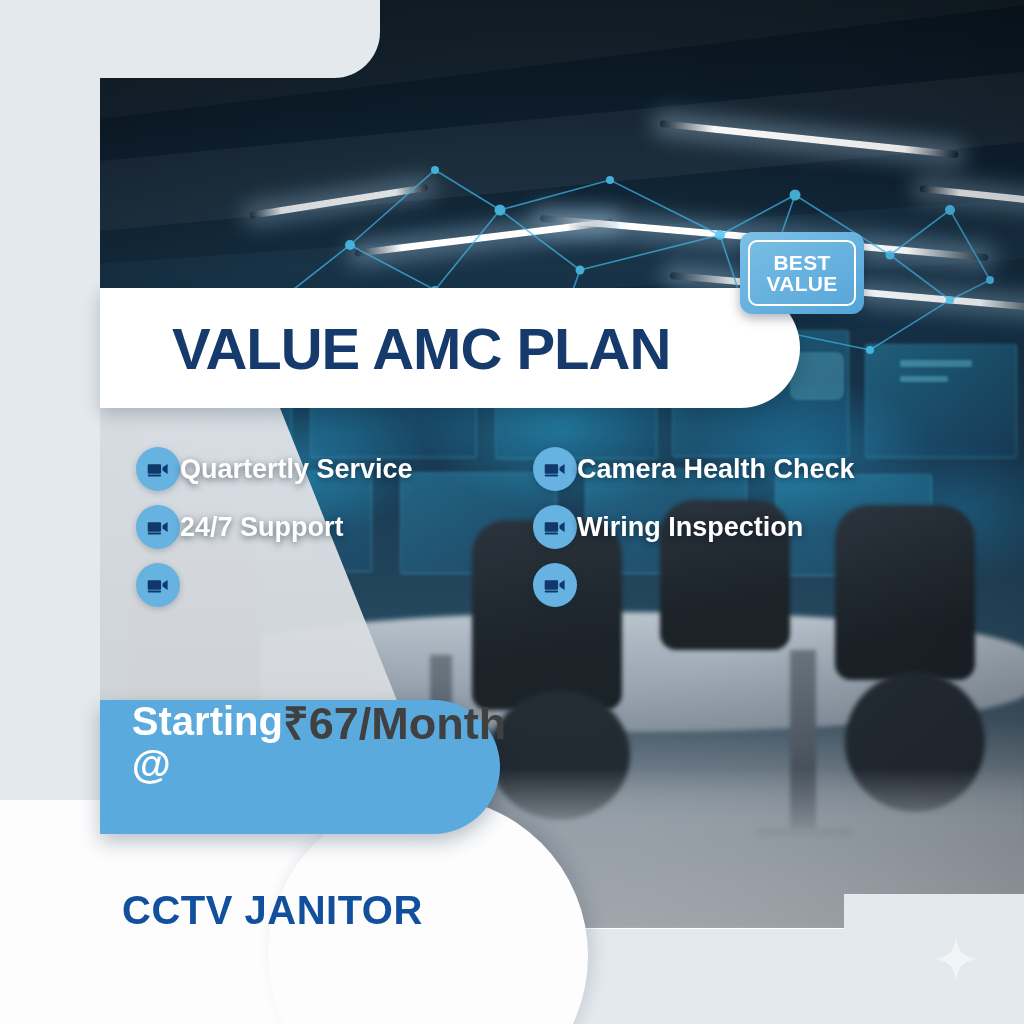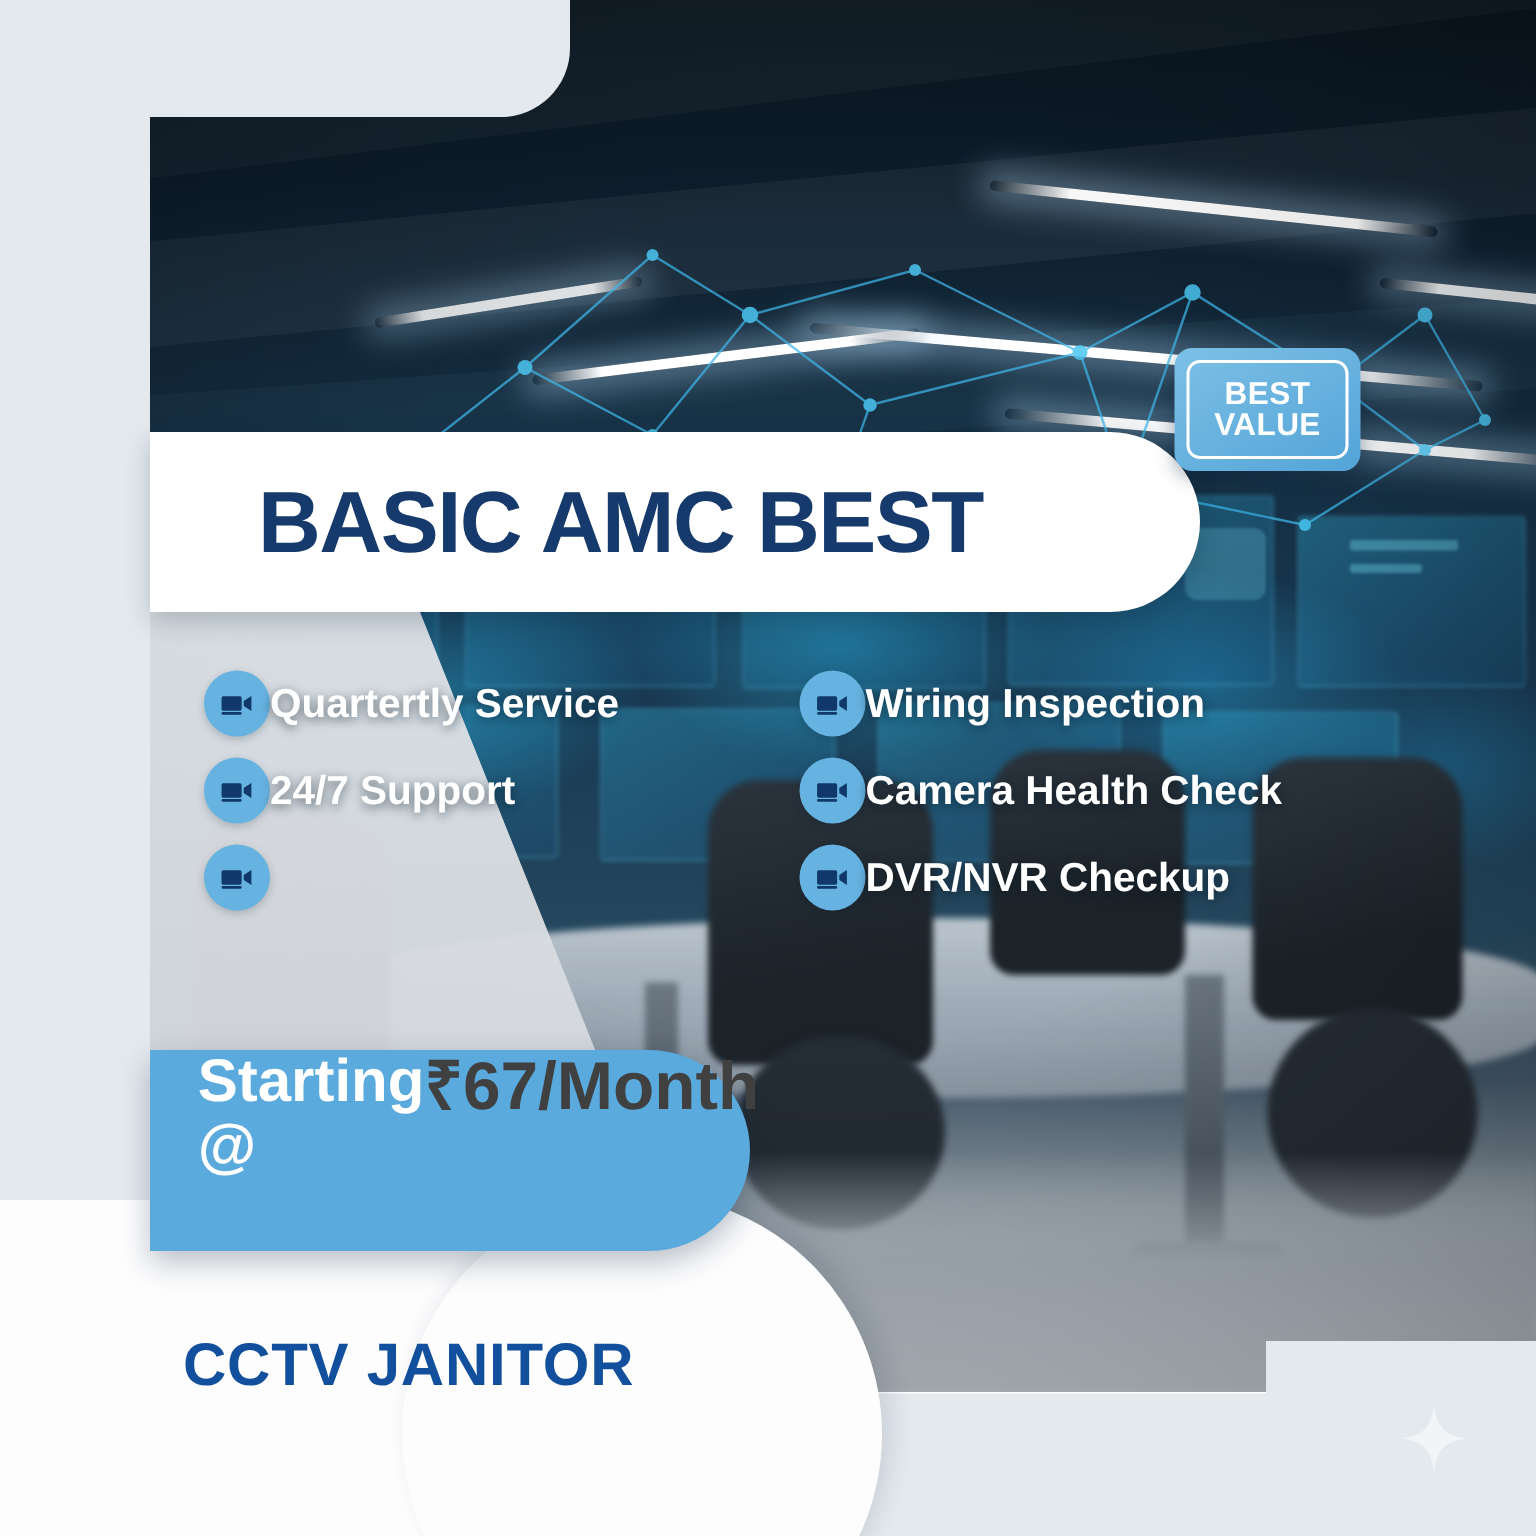--- a/index.html
+++ b/index.html
@@ -199,21 +199,21 @@
     font-size: 58px;
     font-weight: 700;
     letter-spacing: -1px;
     color: #163a6b;
     white-space: nowrap;
   }
 
   
   .badge {
     position: absolute;
-    left: 783px; top: 232px;
+    left: 740px; top: 232px;
     width: 124px; height: 82px;
     background: linear-gradient(150deg, #7cc0e6 0%, #54a4d8 100%);
     border-radius: 12px;
     box-shadow: 0 4px 12px rgba(5,25,45,0.35);
     display: flex;
     align-items: center;
     justify-content: center;
   }
   .badge-inner {
     width: 104px; height: 62px;
@@ -405,21 +405,21 @@
   <div class="plate-bottomleft-white"></div>
   <div class="blob-white"></div>
 
   <svg class="sparkle" viewBox="0 0 100 100">
     <path d="M50 2 C54 34 66 46 98 50 C66 54 54 66 50 98 C46 66 34 54 2 50 C34 46 46 34 50 2 Z" fill="#f4f7fa"></path>
   </svg>
 
   <div class="wedge"></div>
 
   <div class="title-card">
-    <div class="title-text">BASIC AMC BEST</div>
+    <div class="title-text">VALUE AMC PLAN</div>
   </div>
 
   <div class="badge">
     <div class="badge-inner">
       <span class="badge-line">BEST</span>
       <span class="badge-line">VALUE</span>
     </div>
   </div>
 
   <div class="features">
@@ -459,41 +459,40 @@
 
     <div class="feat-col right">
       <div class="feat-row">
         <span class="feat-icon">
           <svg viewBox="0 0 24 24" width="24" height="24">
               <path d="M2.8 7.2h11.2a1.1 1.1 0 0 1 1.1 1.1v7.4a1.1 1.1 0 0 1-1.1 1.1H2.8a1.1 1.1 0 0 1-1.1-1.1V8.3a1.1 1.1 0 0 1 1.1-1.1Z" fill="#10386b"></path>
               <path d="M16.5 10.4 21.6 7v10l-5.1-3.4Z" fill="#10386b"></path>
               <rect x="1.7" y="17.6" width="13.4" height="1.9" rx="0.9" fill="#10386b"></rect>
             </svg>
         </span>
+        <span class="feat-label">Camera Health Check</span>
+      </div>
+      <div class="feat-row">
+        <span class="feat-icon">
+          <svg viewBox="0 0 24 24" width="24" height="24">
+              <path d="M2.8 7.2h11.2a1.1 1.1 0 0 1 1.1 1.1v7.4a1.1 1.1 0 0 1-1.1 1.1H2.8a1.1 1.1 0 0 1-1.1-1.1V8.3a1.1 1.1 0 0 1 1.1-1.1Z" fill="#10386b"></path>
+              <path d="M16.5 10.4 21.6 7v10l-5.1-3.4Z" fill="#10386b"></path>
+              <rect x="1.7" y="17.6" width="13.4" height="1.9" rx="0.9" fill="#10386b"></rect>
+            </svg>
+        </span>
         <span class="feat-label">Wiring Inspection</span>
       </div>
       <div class="feat-row">
         <span class="feat-icon">
           <svg viewBox="0 0 24 24" width="24" height="24">
               <path d="M2.8 7.2h11.2a1.1 1.1 0 0 1 1.1 1.1v7.4a1.1 1.1 0 0 1-1.1 1.1H2.8a1.1 1.1 0 0 1-1.1-1.1V8.3a1.1 1.1 0 0 1 1.1-1.1Z" fill="#10386b"></path>
               <path d="M16.5 10.4 21.6 7v10l-5.1-3.4Z" fill="#10386b"></path>
               <rect x="1.7" y="17.6" width="13.4" height="1.9" rx="0.9" fill="#10386b"></rect>
             </svg>
         </span>
-        <span class="feat-label">Camera Health Check</span>
-      </div>
-      <div class="feat-row">
-        <span class="feat-icon">
-          <svg viewBox="0 0 24 24" width="24" height="24">
-              <path d="M2.8 7.2h11.2a1.1 1.1 0 0 1 1.1 1.1v7.4a1.1 1.1 0 0 1-1.1 1.1H2.8a1.1 1.1 0 0 1-1.1-1.1V8.3a1.1 1.1 0 0 1 1.1-1.1Z" fill="#10386b"></path>
-              <path d="M16.5 10.4 21.6 7v10l-5.1-3.4Z" fill="#10386b"></path>
-              <rect x="1.7" y="17.6" width="13.4" height="1.9" rx="0.9" fill="#10386b"></rect>
-            </svg>
-        </span>
-        <span class="feat-label">DVR/NVR Checkup</span>
       </div>
     </div>
 
   </div>
 
   <div class="price-banner">
     <span class="price-line1">Starting @</span>
     <span class="price-line2">₹67/Month</span>
   </div>
 

